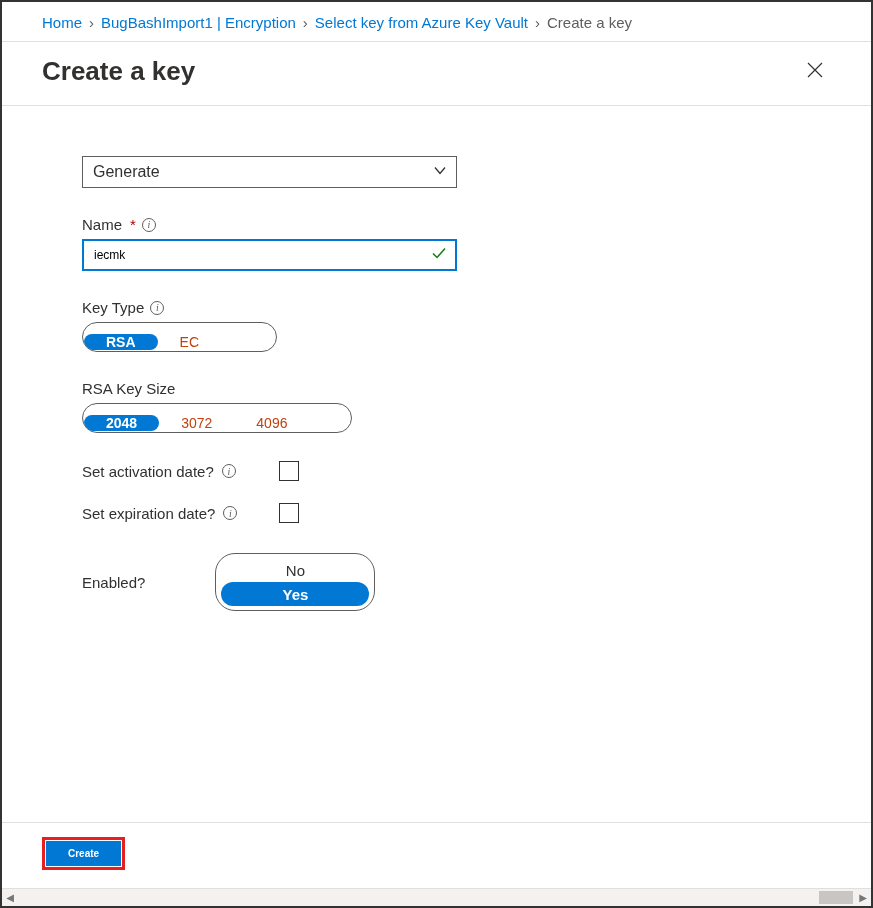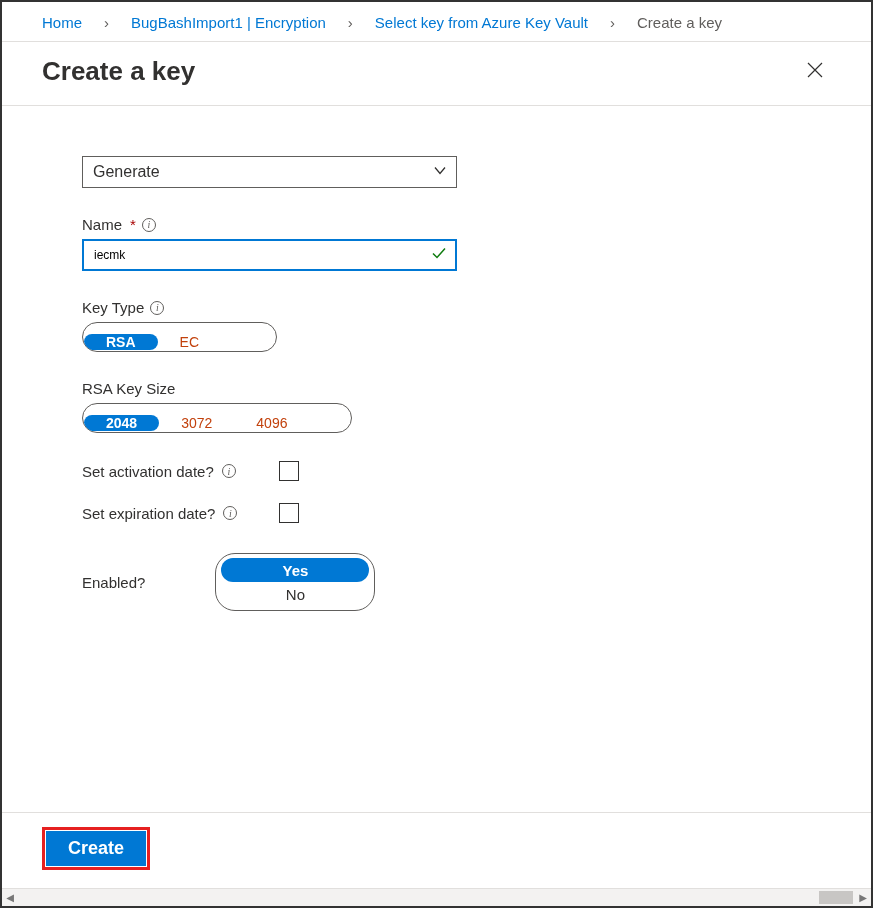--- a/index.html
+++ b/index.html
@@ -13,21 +13,21 @@
       border: 2px solid #333;
       position: relative;
       overflow: hidden;
     }
     .breadcrumb {
       padding: 12px 40px 10px 40px;
       border-bottom: 1px solid #e1dfdd;
       font-size: 15px;
       display: flex;
       align-items: center;
-      gap: 22px;
+      gap: 7px;
       flex-wrap: wrap;
     }
     .breadcrumb a { color: #0078d4; text-decoration: none; }
     .breadcrumb .sep { color: #605e5c; }
     .breadcrumb .current { color: #605e5c; }
     .title-row {
       padding: 14px 40px 18px 40px;
       display: flex;
       align-items: center;
       justify-content: space-between;
@@ -91,21 +91,21 @@
     }
     .enabled-toggle .opt-row.active { background:#0078d4; color:#fff; font-weight:600;}
     .footer {
       position:absolute; left:0; right:0; bottom:22px;
       border-top:1px solid #e1dfdd; padding:14px 40px;
     }
     .create-highlight {
       display:inline-block; border:3px solid #e62020; padding:1px;
     }
     .create-btn {
-      background:#0078d4; color:#fff; border:none; font-size:18px; font-weight:600;
+      background:#0078d4; color:#fff; border:none; font-size:10px; font-weight:600;
       padding:7px 22px; cursor:pointer;
     }
     .scroll-track {
       position:absolute; left:0; right:0; bottom:0; height:18px; background:#f3f2f1;
       display:flex; align-items:center; justify-content:space-between;
       border-top:1px solid #e1dfdd;
     }
     .scroll-arrow { width:16px; text-align:center; color:#777; font-size:10px;}
     .scroll-thumb { position:absolute; right:18px; top:2px; bottom:2px; width:34px; background:#c8c6c4;}
   </style>
@@ -192,22 +192,22 @@
     <div class="lbl">
       <span>Set expiration date?</span>
       <span class="info-icon">i</span>
     </div>
     <button class="checkbox"></button>
   </div>
 
   <div class="enabled-row">
     <span style="font-size:15px;">Enabled?</span>
     <div class="enabled-toggle">
+      <button class="opt-row">No</button>
       <button class="opt-row active">Yes</button>
-      <button class="opt-row">No</button>
     </div>
   </div>
 
 </div>
 
 <div class="footer">
   <span class="create-highlight">
     <button class="create-btn">Create</button>
   </span>
 </div>

